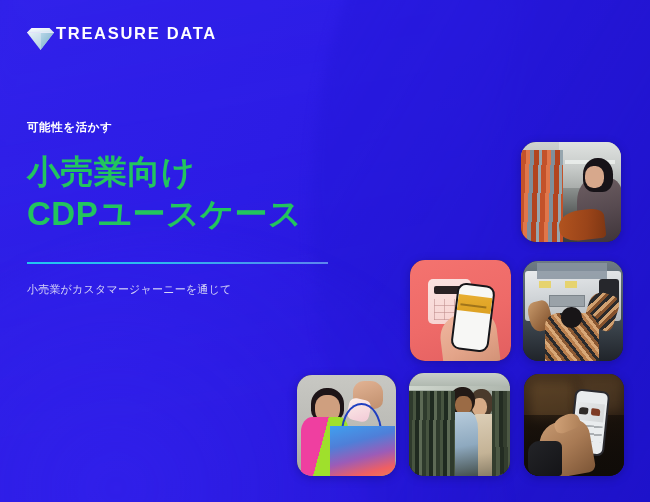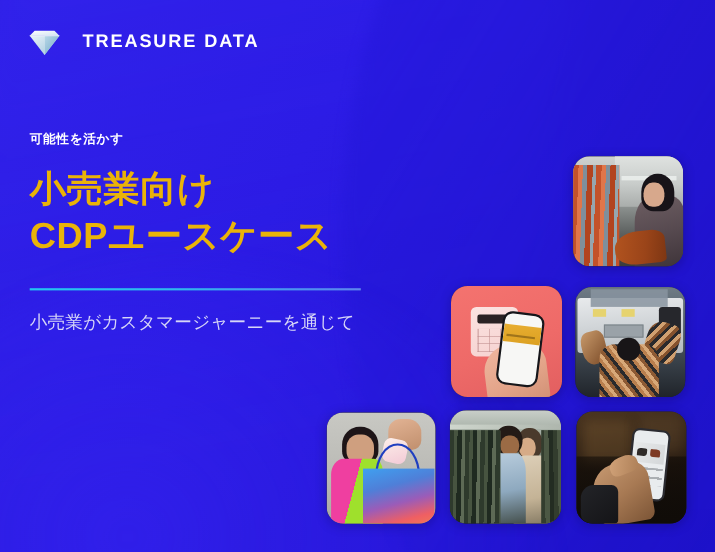--- a/index.html
+++ b/index.html
@@ -60,22 +60,22 @@
     transform: rotate(10deg);
     filter: blur(14px);
   }
 
   
   .logo-row {
     position: absolute;
     left: 26px;
     top: 25px;
     display: flex;
-    align-items: center;
-    gap: 20px;
+    align-items: flex-start;
+    gap: 1px;
   }
   .logo-mark {
     width: 29px;
     height: 26px;
     display: block;
   }
   .logo-text {
     color: #ffffff;
     font-size: 16.5px;
     font-weight: bold;
@@ -93,42 +93,42 @@
   }
   .eyebrow {
     color: #ffffff;
     font-size: 11.5px;
     font-weight: bold;
     letter-spacing: .6px;
     line-height: 1.3;
     margin: 0 0 16px 0;
   }
   .headline {
-    color: #eab308;
+    color: #22c55e;
     font-size: 33px;
     font-weight: bold;
     letter-spacing: .5px;
     line-height: 1.26;
     margin: 0;
   }
   .headline .line {
     display: block;
     white-space: nowrap;
   }
   .divider {
     margin: 28px 0 0 0;
     width: 301px;
     height: 2px;
     border: 0;
     background: linear-gradient(90deg, #22c6f2 0%, #2fb7ee 45%, #4f8ff0 85%, #5f86ee 100%);
   }
   .subcopy {
     margin: 17px 0 0 0;
     color: #d7d6f7;
-    font-size: 16px;
+    font-size: 11px;
     line-height: 1.62;
     letter-spacing: .2px;
   }
   .subcopy .line { display: block; white-space: nowrap; }
 
   
   .collage { position: absolute; inset: 0; }
   .card {
     position: absolute;
     border-radius: 15px;

